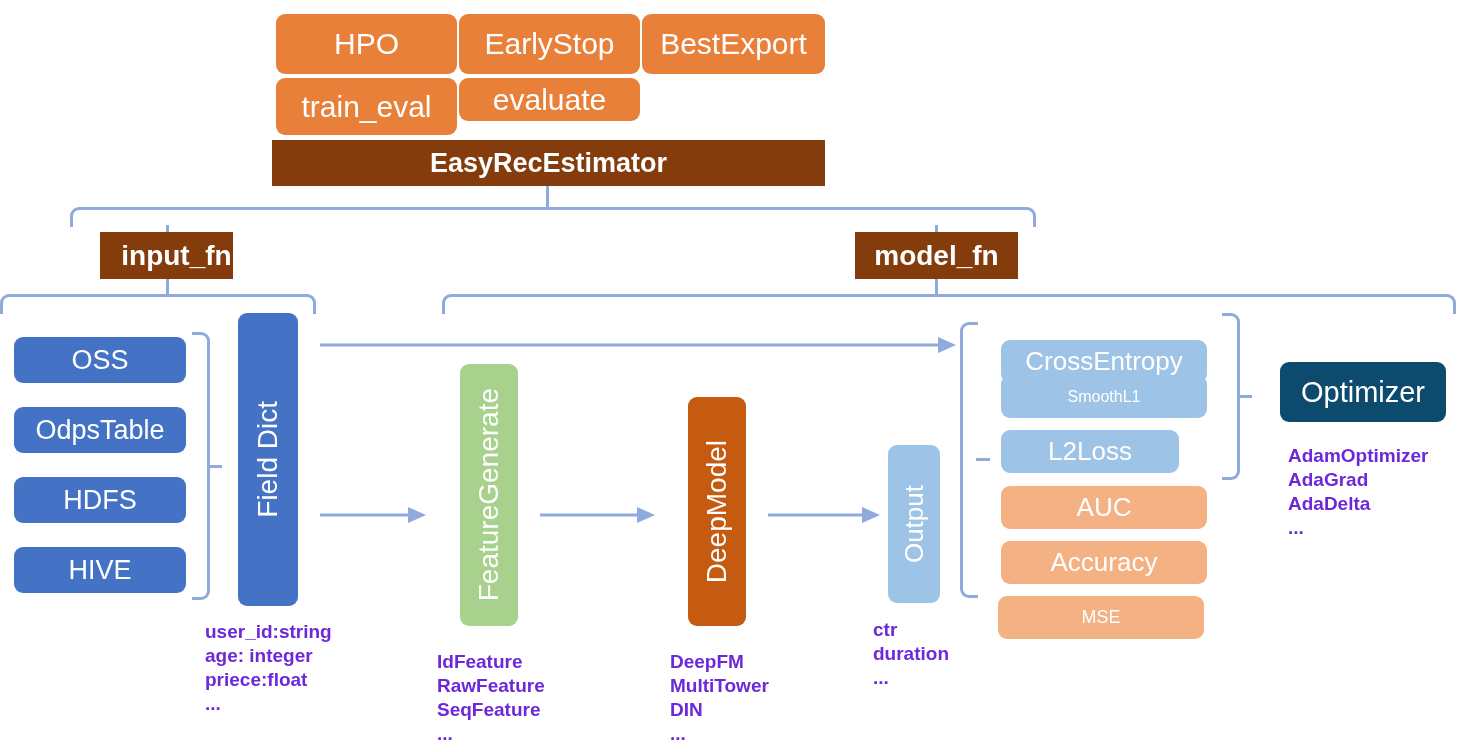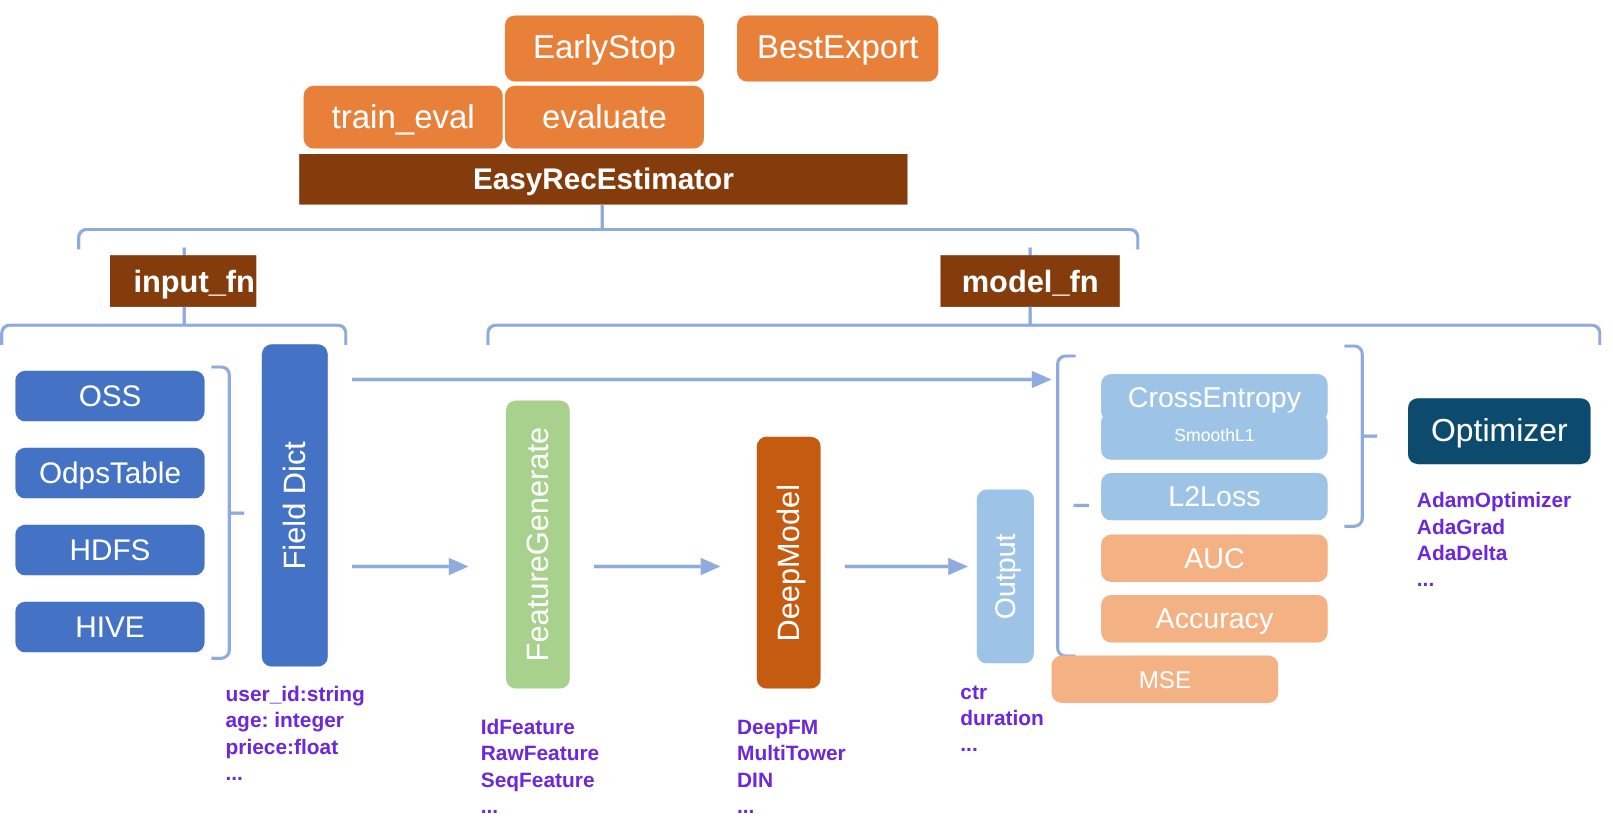--- a/index.html
+++ b/index.html
@@ -14,31 +14,34 @@
   .line{position:absolute;background:#8FAADC;}
   svg{position:absolute;overflow:visible;}
   .arrowpath{stroke:#8FAADC;stroke-width:3;fill:none;}
   .arrowhead{fill:#8FAADC;}
 </style>
 </head>
 <body>
 
 <div id="canvas">
 
+  <div class="box rnd" style="left:276px;top:14px;width:181px;height:60px;background:#E8803A;font-size:30px;">
+    <span>HPO</span>
+  </div>
   <div class="box rnd" style="left:459px;top:14px;width:181px;height:60px;background:#E8803A;font-size:30px;">
     <span>EarlyStop</span>
   </div>
-  <div class="box rnd" style="left:642px;top:14px;width:183px;height:60px;background:#E8803A;font-size:30px;margin-left:28px;">
+  <div class="box rnd" style="left:642px;top:14px;width:183px;height:60px;background:#E8803A;font-size:30px;">
     <span>BestExport</span>
   </div>
 
   <div class="box rnd" style="left:276px;top:78px;width:181px;height:57px;background:#E8803A;font-size:30px;">
     <span>train_eval</span>
   </div>
-  <div class="box rnd" style="left:459px;top:78px;width:181px;height:57px;background:#E8803A;font-size:30px;">
+  <div class="box rnd" style="left:459px;top:78px;width:181px;height:43px;background:#E8803A;font-size:30px;">
     <span>evaluate</span>
   </div>
 
   <div class="box sq" style="left:272px;top:140px;width:553px;height:46px;background:#843C0C;font-size:27px;font-weight:bold;">
     <span>EasyRecEstimator</span>
   </div>
 
   <div class="line" style="left:546px;top:186px;width:3px;height:22px;"></div>
   <div class="brace" style="left:70px;top:207px;width:966px;height:20px;border-top-width:3px;border-left-width:3px;border-right-width:3px;border-top-left-radius:9px;border-top-right-radius:9px;"></div>
   <div class="line" style="left:166px;top:225px;width:3px;height:17px;"></div>
@@ -126,34 +129,34 @@
 
   <div class="brace" style="left:960px;top:322px;width:18px;height:276px;border-top-width:3px;border-left-width:3px;border-bottom-width:3px;border-top-left-radius:9px;border-bottom-left-radius:9px;"></div>
   <div class="line" style="left:976px;top:458px;width:14px;height:3px;"></div>
 
   <div class="box rnd" style="left:1001px;top:320px;width:206px;height:43px;background:#9DC3E6;font-size:26px;margin-top:20px;">
     <span>CrossEntropy</span>
   </div>
   <div class="box rnd" style="left:1001px;top:375px;width:206px;height:43px;background:#9DC3E6;font-size:16px;">
     <span>SmoothL1</span>
   </div>
-  <div class="box rnd" style="left:1001px;top:430px;width:206px;height:43px;background:#9DC3E6;font-size:26px;">
+  <div class="box rnd" style="left:1001px;top:430px;width:178px;height:43px;background:#9DC3E6;font-size:26px;">
     <span>L2Loss</span>
   </div>
 
   <div class="brace" style="left:1222px;top:313px;width:18px;height:167px;border-top-width:3px;border-right-width:3px;border-bottom-width:3px;border-top-right-radius:9px;border-bottom-right-radius:9px;"></div>
   <div class="line" style="left:1238px;top:395px;width:14px;height:3px;"></div>
 
   <div class="box rnd" style="left:1001px;top:486px;width:206px;height:43px;background:#F4B183;font-size:26px;">
     <span>AUC</span>
   </div>
   <div class="box rnd" style="left:1001px;top:541px;width:206px;height:43px;background:#F4B183;font-size:26px;">
     <span>Accuracy</span>
   </div>
-  <div class="box rnd" style="left:956px;top:596px;width:206px;height:43px;background:#F4B183;font-size:22px;">
+  <div class="box rnd" style="left:998px;top:596px;width:206px;height:43px;background:#F4B183;font-size:18px;">
     <span>MSE</span>
   </div>
 
   <div class="box rnd" style="left:1280px;top:362px;width:166px;height:60px;background:#0c4a6e;font-size:29px;">
     <span>Optimizer</span>
   </div>
   <div class="cap" style="left:1288px;top:444px;">AdamOptimizer
 AdaGrad
 AdaDelta
 ...</div>

